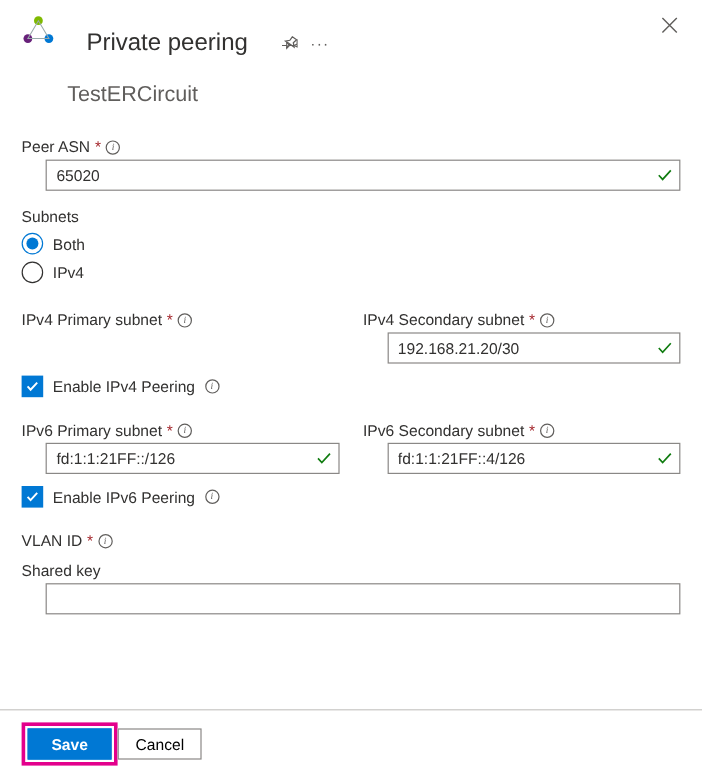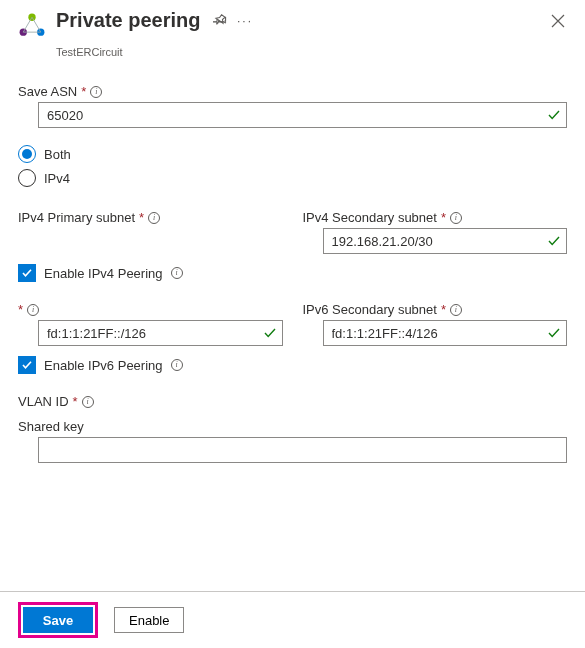--- a/index.html
+++ b/index.html
@@ -41,35 +41,35 @@
     flex: 1 1 auto;
     min-width: 0;
   }
   .title-row {
     display: flex;
     align-items: center;
     gap: 12px;
   }
   h1 {
     font-size: 20px;
-    font-weight: 700;
-    margin: 0;
+    font-weight: 400;
+    margin: 16px;
     line-height: 1.2;
   }
   .title-actions {
     display: flex;
     gap: 10px;
     color: var(--text-sub);
     align-items: center;
   }
   .title-actions svg { display:block; }
   .subtitle {
-    font-size: 11px;
+    font-size: 18px;
     color: var(--text-sub);
-    margin-top: 14px;
+    margin-top: 4px;
   }
   .close-btn {
     cursor: pointer;
     padding: 2px;
     color: var(--text-sub);
     margin-top: 4px;
   }
 
   .field { margin-bottom: 10px; }
   .field-label {
@@ -162,21 +162,21 @@
     display: flex; align-items:center; justify-content:center;
   }
   .cb svg { display:block; }
 
   .footer {
     position: absolute;
     left: 0; right: 0; bottom: 0;
     border-top: 1px solid var(--border-light);
     padding: 10px 18px;
     display: flex;
-    gap: 16px;
+    gap: 0;
     align-items: center;
     background:#fff;
   }
   .btn {
     height: 26px;
     min-width: 70px;
     font-family: inherit;
     font-size: 13px;
     cursor: pointer;
     border: 1px solid var(--border);
@@ -224,33 +224,36 @@
     </div>
     <div class="close-btn">
       <svg width="14" height="14" viewBox="0 0 14 14">
           <path d="M1 1l12 12M13 1L1 13" stroke="#605e5c" stroke-width="1.2"></path>
         </svg>
     </div>
   </div>
 
   <div class="field">
     <div class="field-label">
-      <span>Save ASN</span>
+      <span>Peer ASN</span>
       <span class="req">*</span>
       <span class="info-icon">i</span>
     </div>
     <div class="input-wrap">
       <input class="txtbox" value="65020" style="">
       <svg class="chev" width="14" height="14" viewBox="0 0 14 14">
           <path d="M2 7l3.2 3.5L12 3" fill="none" stroke="#107c10" stroke-width="1.4"></path>
         </svg>
     </div>
   </div>
 
   <div class="field" style="margin-top:14px;">
+    <div class="field-label">
+      <span>Subnets</span>
+    </div>
     <div class="radio-group">
       <div class="radio-opt selected">
         <span class="radio-circle">
             <span class="radio-dot"></span>
           </span>
         <span>Both</span>
       </div>
       <div class="radio-opt">
         <span class="radio-circle"></span>
         <span>IPv4</span>
@@ -287,20 +290,21 @@
           <path d="M2 6l2.5 2.8L10 2.8" fill="none" stroke="#fff" stroke-width="1.6"></path>
         </svg>
     </span>
     <span>Enable IPv4 Peering</span>
     <span class="info-icon">i</span>
   </div>
 
   <div class="two-col">
     <div class="field">
       <div class="field-label">
+        <span>IPv6 Primary subnet</span>
         <span class="req">*</span>
         <span class="info-icon">i</span>
       </div>
       <div class="input-wrap">
         <input class="txtbox" value="fd:1:1:21FF::/126" style="">
         <svg class="chev" width="14" height="14" viewBox="0 0 14 14">
             <path d="M2 7l3.2 3.5L12 3" fill="none" stroke="#107c10" stroke-width="1.4"></path>
           </svg>
       </div>
     </div>
@@ -345,14 +349,14 @@
       <input class="txtbox" value="" style="">
     </div>
   </div>
 
 </div>
 
 <div class="footer">
   <span class="hl-box">
     <button class="btn primary">Save</button>
   </span>
-  <button class="btn">Enable</button>
+  <button class="btn">Cancel</button>
 </div>
 
 </body></html>

